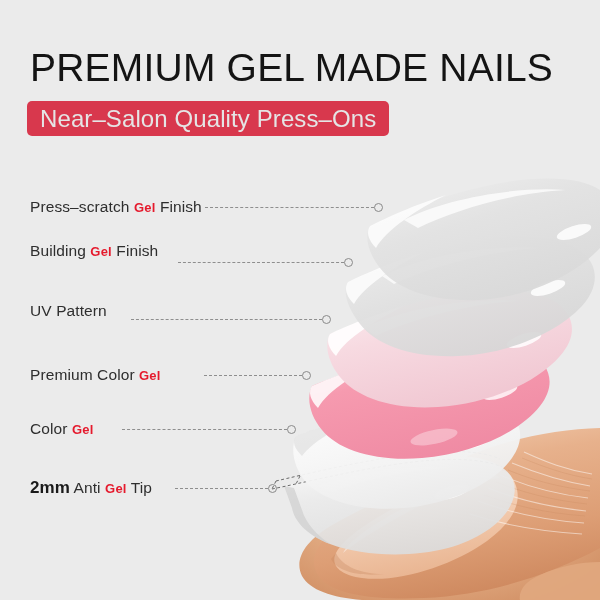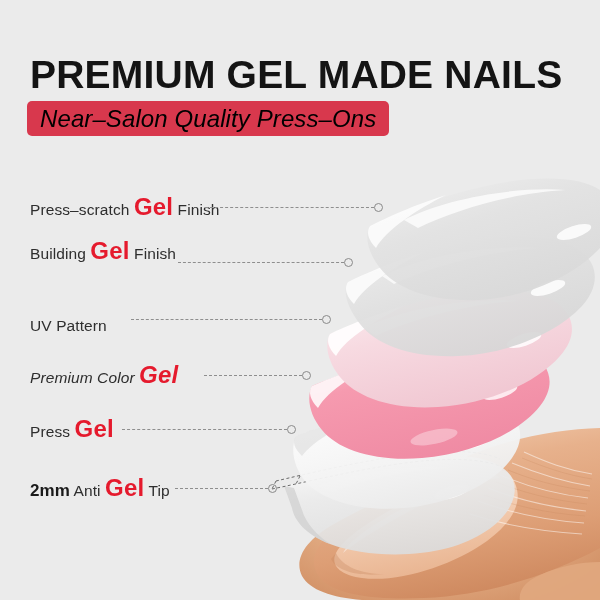--- a/index.html
+++ b/index.html
@@ -14,62 +14,61 @@
     background: #ebebeb;
     overflow: hidden;
     font-family: "Liberation Sans", sans-serif;
     -webkit-font-smoothing: antialiased;
   }
 
   
   #headline {
     position: absolute;
     left: 30px;
-    top: 55px;
+    top: 48px;
     font-size: 39px;
     line-height: 40px;
     letter-spacing: 0.2px;
-    font-weight: 700;
+    font-weight: 400;
     color: #141414;
     white-space: nowrap;
   }
   #subbadge {
     position: absolute;
     left: 27px;
     top: 101px;
     height: 35px;
     padding: 0 13px 0 13px;
     border-radius: 5px;
     background: #d8384d;
-    color: #000000;
+    color: #e5e5e5;
     font-size: 24px;
     line-height: 35px;
     white-space: nowrap;
     letter-spacing: 0.1px;
-    font-style: italic;
   }
 
   
   .callout {
     position: absolute;
     left: 30px;
     height: 24px;
     display: flex;
     align-items: center;
     white-space: nowrap;
   }
   .c-text {
     font-size: 15.5px;
     color: #2e2e2e;
     letter-spacing: 0.1px;
   }
   .c-text .gel {
     color: #e51a2d;
     font-weight: 700;
-    font-size: 24px;
+    font-size: 13px;
     letter-spacing: 0.2px;
     text-align: center;
   }
   .c-text .strong {
     color: #1a1a1a;
     font-weight: 700;
     font-size: 17px;
   }
   .c-lead {
     position: absolute;
@@ -326,32 +325,32 @@
       <div class="callout" style="top: 195px;">
         <span class="c-text"><span>Press–scratch </span><span class="gel">Gel</span><span> Finish</span></span>
       </div>
       <div class="c-lead" style="left: 205px; width: 169px; top: 207px;"></div>
       <div class="c-dot" style="left: 374px; top: 203px;"></div>
       <div class="callout" style="top: 239px;">
         <span class="c-text"><span>Building </span><span class="gel">Gel</span><span> Finish</span></span>
       </div>
       <div class="c-lead" style="left: 178px; width: 166px; top: 262px;"></div>
       <div class="c-dot" style="left: 344px; top: 258px;"></div>
-      <div class="callout" style="top: 314px;">
+      <div class="callout" style="top: 299px;">
         <span class="c-text"><span>UV Pattern</span></span>
       </div>
       <div class="c-lead" style="left: 131px; width: 191px; top: 319px;"></div>
       <div class="c-dot" style="left: 322px; top: 315px;"></div>
-      <div class="callout" style="top: 363px; font-style: italic;">
+      <div class="callout" style="top: 363px;">
         <span class="c-text"><span>Premium Color </span><span class="gel">Gel</span></span>
       </div>
       <div class="c-lead" style="left: 204px; width: 98px; top: 375px;"></div>
       <div class="c-dot" style="left: 302px; top: 371px;"></div>
       <div class="callout" style="top: 417px;">
-        <span class="c-text"><span>Press </span><span class="gel">Gel</span></span>
+        <span class="c-text"><span>Color </span><span class="gel">Gel</span></span>
       </div>
       <div class="c-lead" style="left: 122px; width: 165px; top: 429px;"></div>
       <div class="c-dot" style="left: 287px; top: 425px;"></div>
       <div class="callout" style="top: 476px;">
         <span class="c-text"><span class="strong">2mm</span><span> Anti </span><span class="gel">Gel</span><span> Tip</span></span>
       </div>
       <div class="c-lead" style="left: 175px; width: 93px; top: 488px;"></div>
       <div class="c-dot" style="left: 268px; top: 484px;"></div>
     </div>
 

